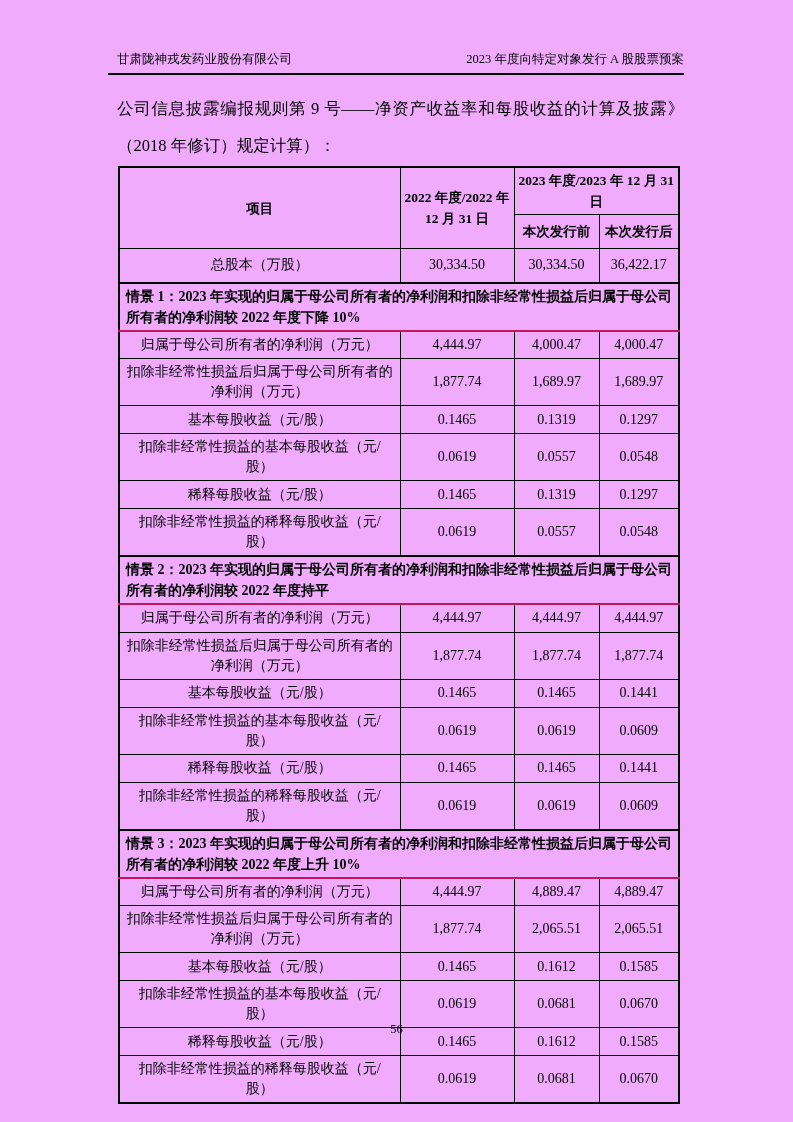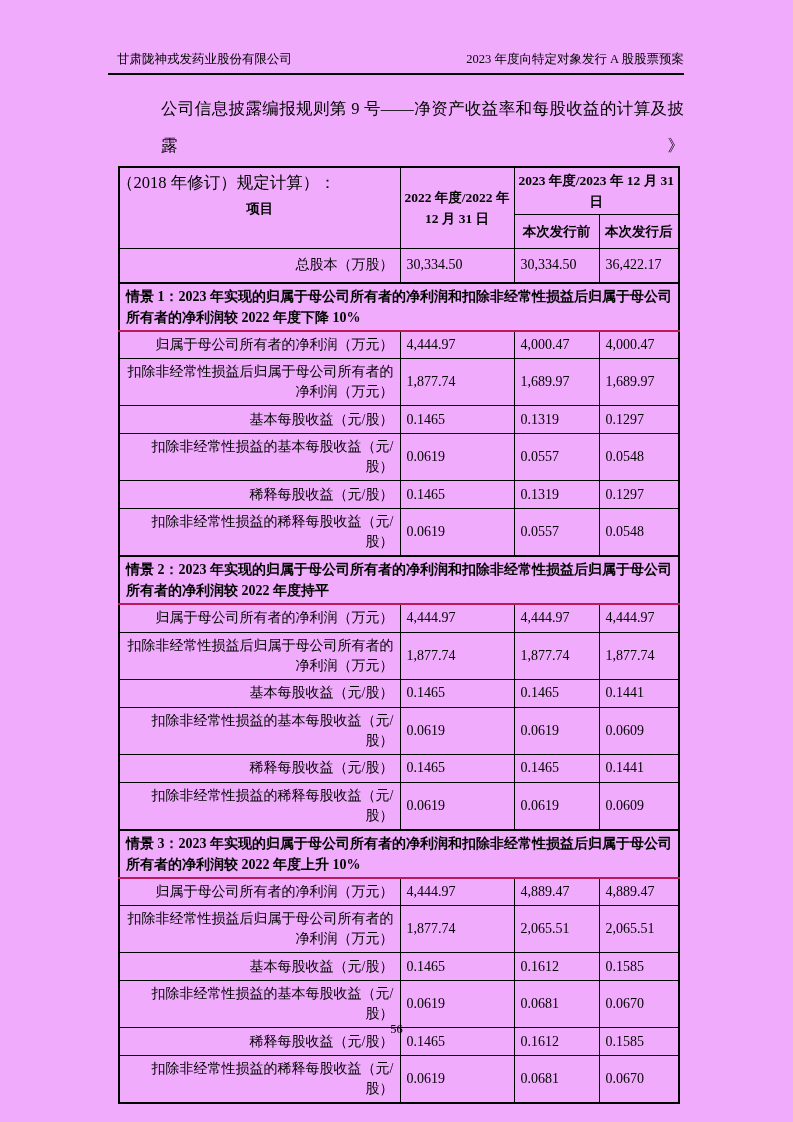--- a/index.html
+++ b/index.html
@@ -18,21 +18,21 @@
     display:flex; justify-content:space-between; align-items:flex-end;
     border-bottom:2px solid #000; padding-bottom:6px;
     font-size:12.5px; line-height:15px;
   }
   .running-header .left { padding-left:9px; }
   
   .intro {
     position:absolute; top:90px; left:117px; width:567px;
     font-size:16.5px; line-height:37px;
   }
-  .intro .l1 { text-align:justify; text-align-last:justify;margin-left:44px; }
+  .intro .l1 { text-align:justify; text-align-last:justify; }
   
   table.fin {
     position:absolute; top:166px; left:118px; width:560px;
     border-collapse:collapse; table-layout:fixed;
     font-size:14px;
   }
   table.fin td, table.fin th {
     border:1px solid #000;
     padding:3px 6px;
     line-height:20px;
@@ -40,22 +40,22 @@
     overflow:hidden;
   }
   table.fin { border:2px solid #000; }
   table.fin thead th {
     font-weight:bold; text-align:center; font-size:13.5px; line-height:21px;
     padding:2px 3px;
   }
   th.h-item { height:72px; }
   tr.hrow1 th { height:38px; }
   tr.hrow2 th { height:34px; }
-  td.lbl { text-align:right; padding-left:7px; }
-  td.num { text-align:left; padding-right:13px; font-variant-numeric:tabular-nums; }
+  td.lbl { text-align:center; padding-left:7px; }
+  td.num { text-align:center; padding-right:13px; font-variant-numeric:tabular-nums; }
   tr.base td { height:34px; }
   tr.row td { height:28px; }
   tr.section td {
     font-weight:bold; text-align:left; line-height:21px;
     border-top:2px solid #000; border-bottom:2px solid #be185d;
     padding:2px 6px; height:44px;
   }
   
   .note {
     position:absolute; top:971px; left:103px; width:586px;

